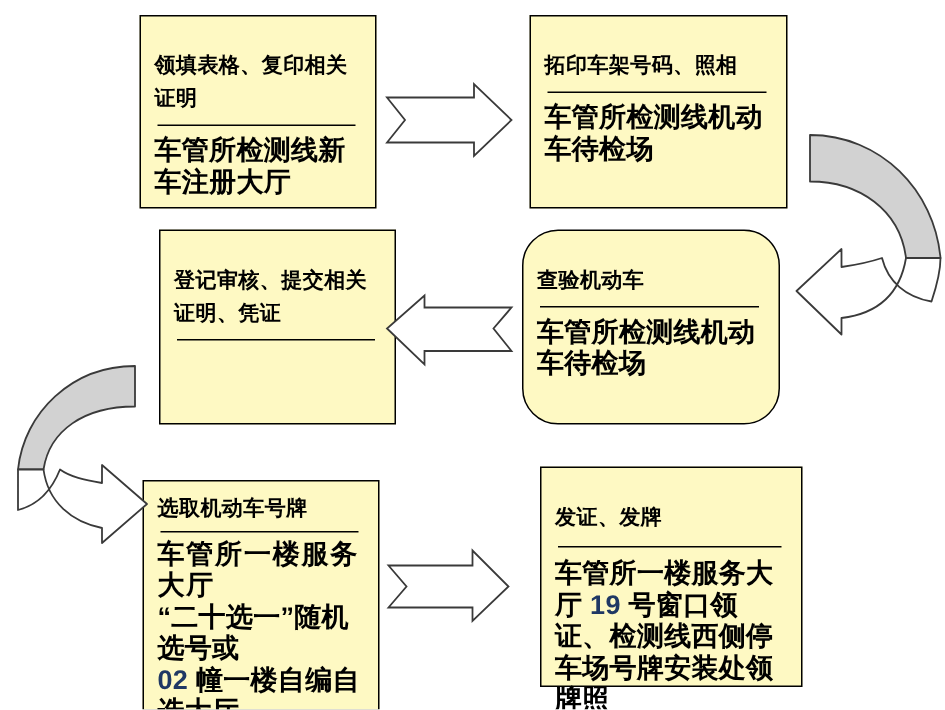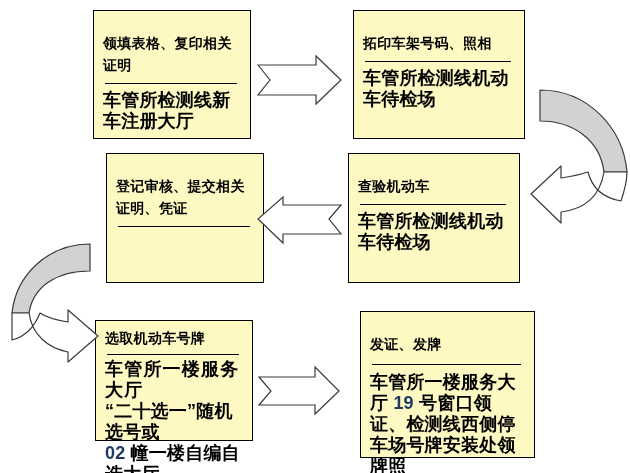--- a/index.html
+++ b/index.html
@@ -84,27 +84,27 @@
     <div class="node-title">拓印车架号码、照相</div>
     <div class="node-divider"></div>
     <div class="node-sub">车管所检测线机动车待检场</div>
   </div>
 
   <div class="node" style="left:106px; top:153px; width:158px; height:130px;">
     <div class="node-title">登记审核、提交相关证明、凭证</div>
     <div class="node-divider"></div>
   </div>
 
-  <div class="node" style="left:348px; top:153px; width:172px; height:130px;">
+  <div class="node" style="left:348px; top:153px; width:172px; height:130px;border-radius:24px;">
     <div class="node-title">查验机动车</div>
     <div class="node-divider"></div>
     <div class="node-sub">车管所检测线机动车待检场</div>
   </div>
 
-  <div class="node" style="left:95px; top:320px; width:158px; height:121px; padding-top:6px;">
+  <div class="node" style="left:95px; top:320px; width:158px; height:154px; padding-top:6px;">
     <div class="node-title">选取机动车号牌</div>
     <div class="node-divider" style="margin:5px 4px 4px 2px;"></div>
     <div class="node-sub spaced">车管所一楼服务大厅</div>
     <div class="node-sub">“二十选一”随机选号或</div>
     <div class="node-sub"><span class="num">02</span><span> 幢一楼自编自选大厅</span></div>
   </div>
 
   <div class="node" style="left:360px; top:311px; width:175px; height:147px;">
     <div class="node-title">发证、发牌</div>
     <div class="node-divider" style="margin:9px 4px 7px 2px;"></div>

